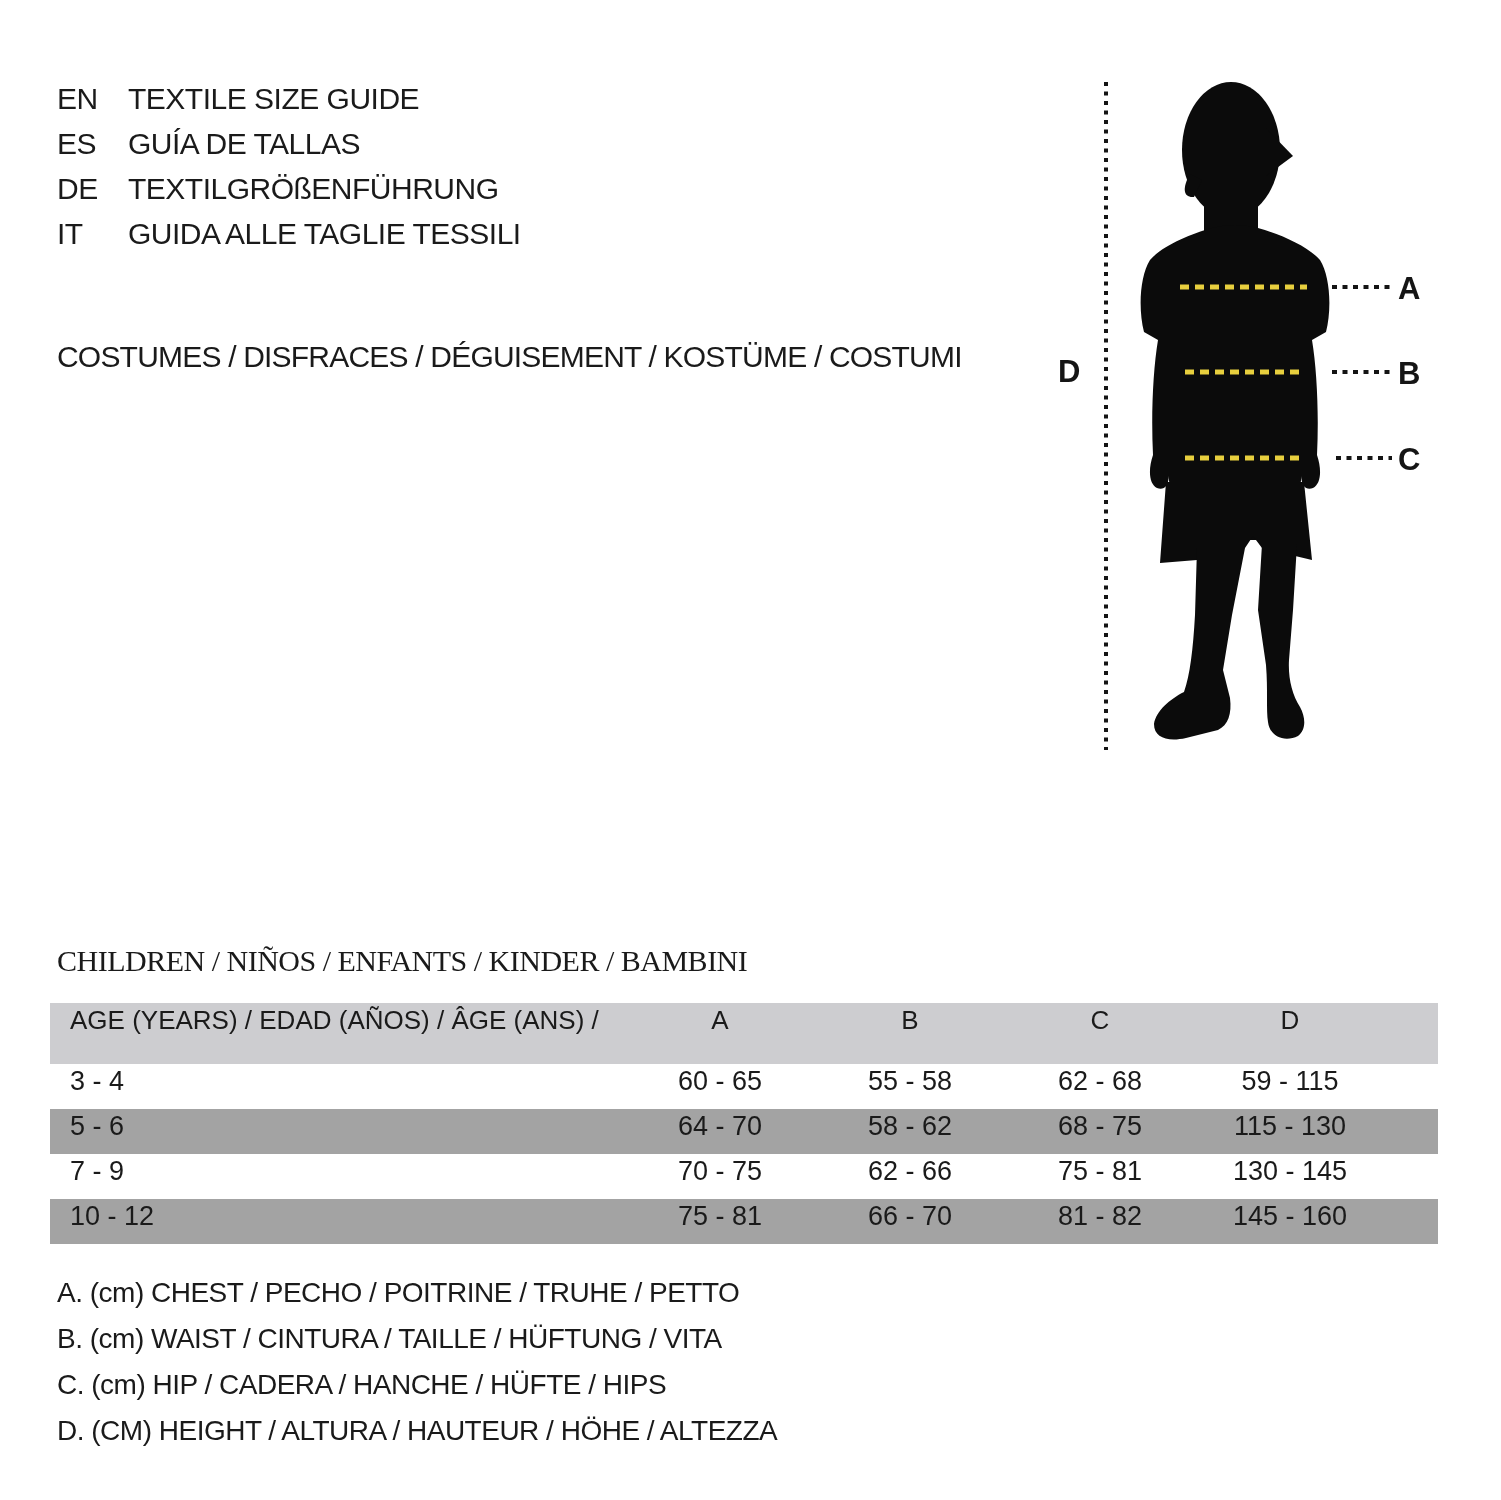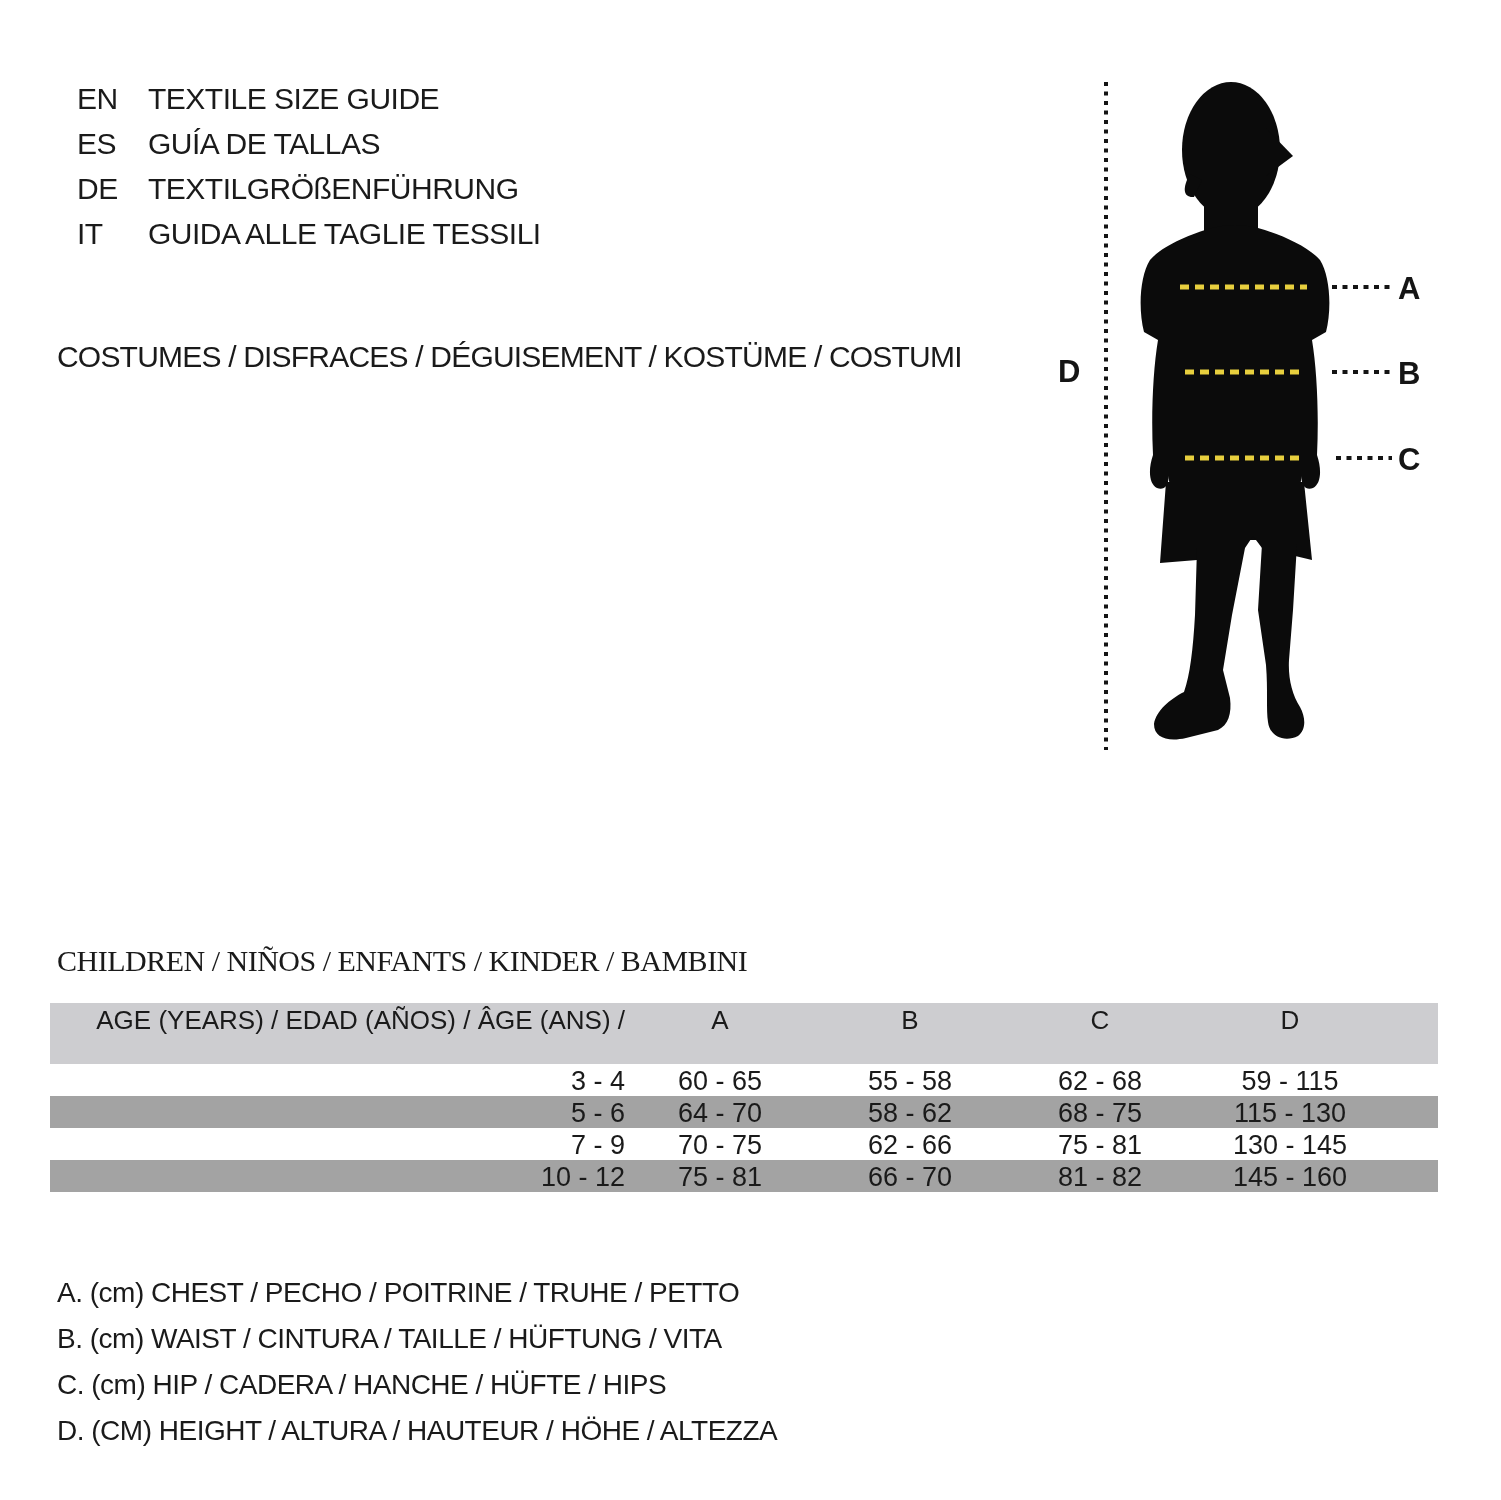--- a/index.html
+++ b/index.html
@@ -12,21 +12,21 @@
     overflow:hidden;
   }
 
   
   .lang-block {
     position:absolute; left:57px; top:76px;
     font-size:30px; letter-spacing:-0.5px; line-height:45px;
     font-weight:500;
   }
   .lang-row { display:flex; }
-  .lang-code { width:71px; flex:0 0 71px;margin-left:20px; }
+  .lang-code { width:71px; flex:0 0 71px; }
 
   
   .category-title {
     position:absolute; left:57px; top:340px;
     font-size:30px; font-weight:normal; letter-spacing:-0.8px;
     white-space:nowrap;
   }
 
   
   .figure-block { position:absolute; left:1040px; top:70px; width:421px; height:700px; }
@@ -39,23 +39,23 @@
   
   .children-heading {
     position:absolute; left:57px; top:944px;
     font-size:30px; letter-spacing:-0.5px;font-family:Liberation Serif, serif;
   }
   .size-table { position:absolute; left:50px; top:1003px; width:1388px; font-size:26px; }
   .thead {
     display:flex; background:#cdcdd0; height:61px;
     line-height:27px; padding-top:4px;
   }
-  .trow { display:flex; height:32px; line-height:35px; font-size:27px; }
+  .trow { display:flex; height:45px; line-height:35px; font-size:27px; }
   .trow.alt { background:#a3a3a3; }
-  .cell-age { flex:0 0 575px; padding-left:8px;text-align:right; }
+  .cell-age { flex:0 0 575px; padding-left:20px; }
   .cell-col { flex:0 0 190px; text-align:center; }
   .cell-pad { flex:0 0 53px; }
 
   
   .legend {
     position:absolute; left:57px; top:1246px;
     font-size:28px; letter-spacing:-0.5px; line-height:46px;margin-top:24px;
   }
 </style>
 </head>

